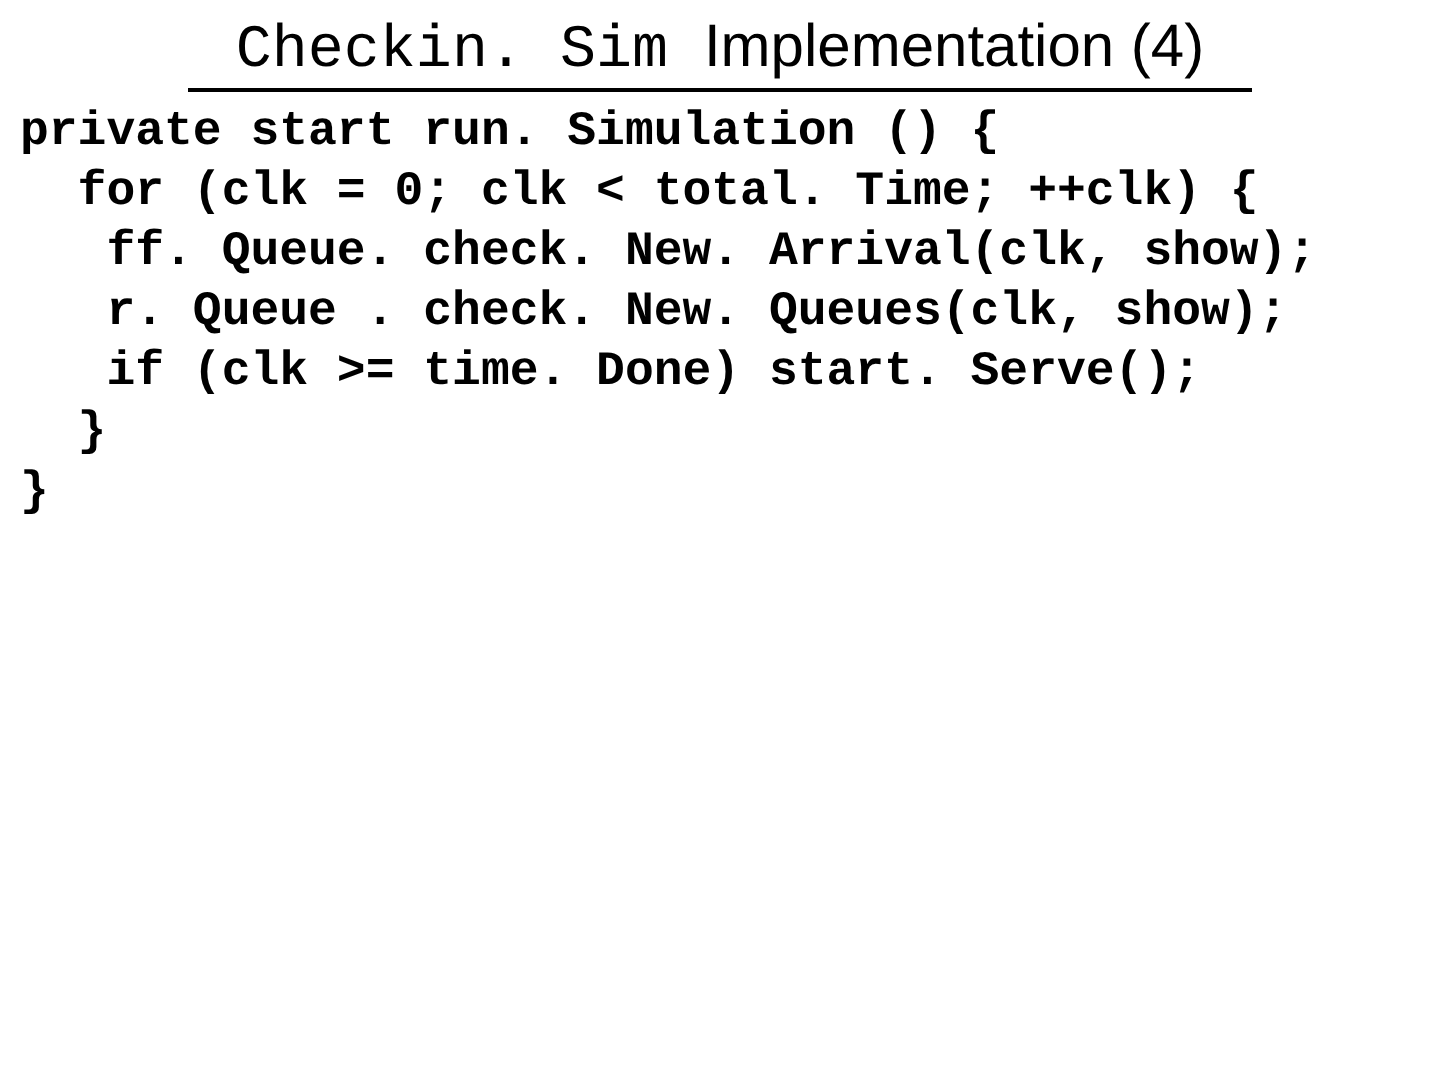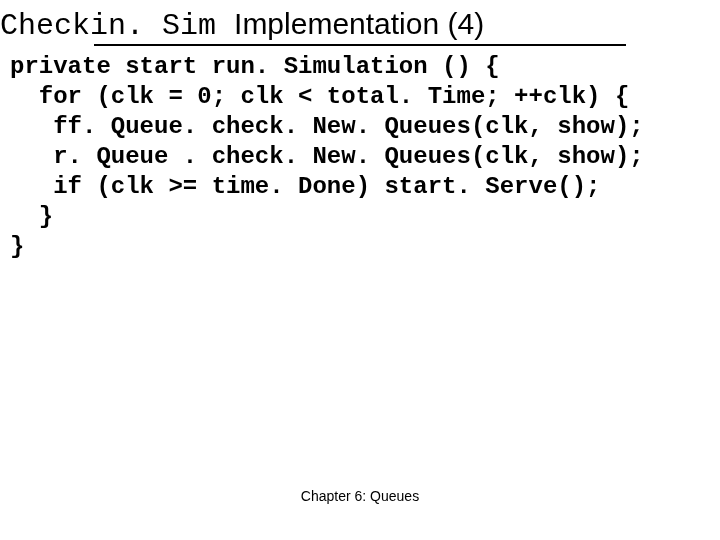--- a/index.html
+++ b/index.html
@@ -16,20 +16,21 @@
     position: relative;
     width: 720px;
     height: 540px;
     box-sizing: border-box;
   }
   .title {
     position: absolute;
     top: 6px;
     left: 0;
     width: 720px;
+    text-align: center;
     font-size: 30px;
     line-height: 36px;
     white-space: nowrap;
   }
   .title .mono {
     font-family: "Courier New", Courier, monospace;
     font-weight: normal;
   }
   .title .sans {
     font-family: Arial, Helvetica, sans-serif;
@@ -69,21 +70,20 @@
 
 <div class="slide">
 
   <div class="title">
     <span class="mono">Checkin. Sim </span><span class="sans">Implementation (4)</span>
   </div>
   <div class="title-underline"></div>
 
   <div class="code"><span>private start run. Simulation () {</span>
 <span>  for (clk = 0; clk &lt; total. Time; ++clk) {</span>
-<span>   ff. Queue. check. New. Queues(clk, show);</span>
+<span>   ff. Queue. check. New. Arrival(clk, show);</span>
 <span>   r. Queue . check. New. Queues(clk, show);</span>
 <span>   if (clk &gt;= time. Done) start. Serve();</span>
 <span>  }</span>
 <span>}</span></div>
 
-  <div class="footer">Chapter 6: Queues</div>
 
 </div>
 
 </body></html>

